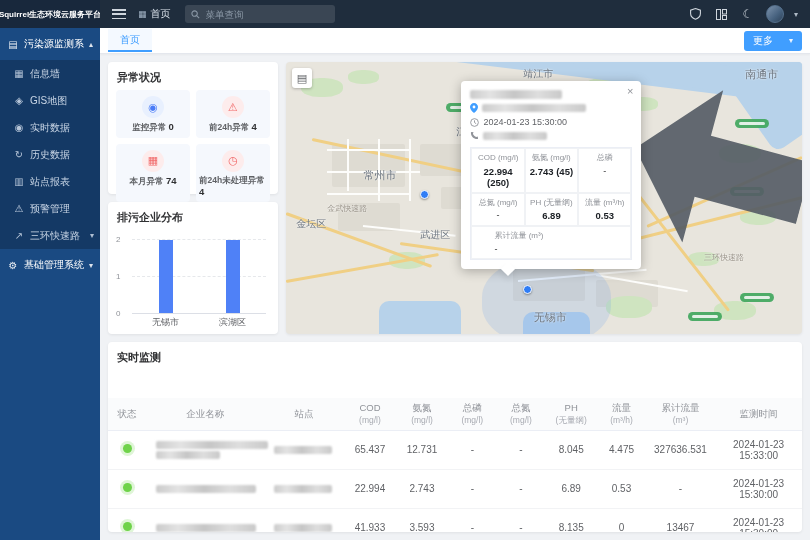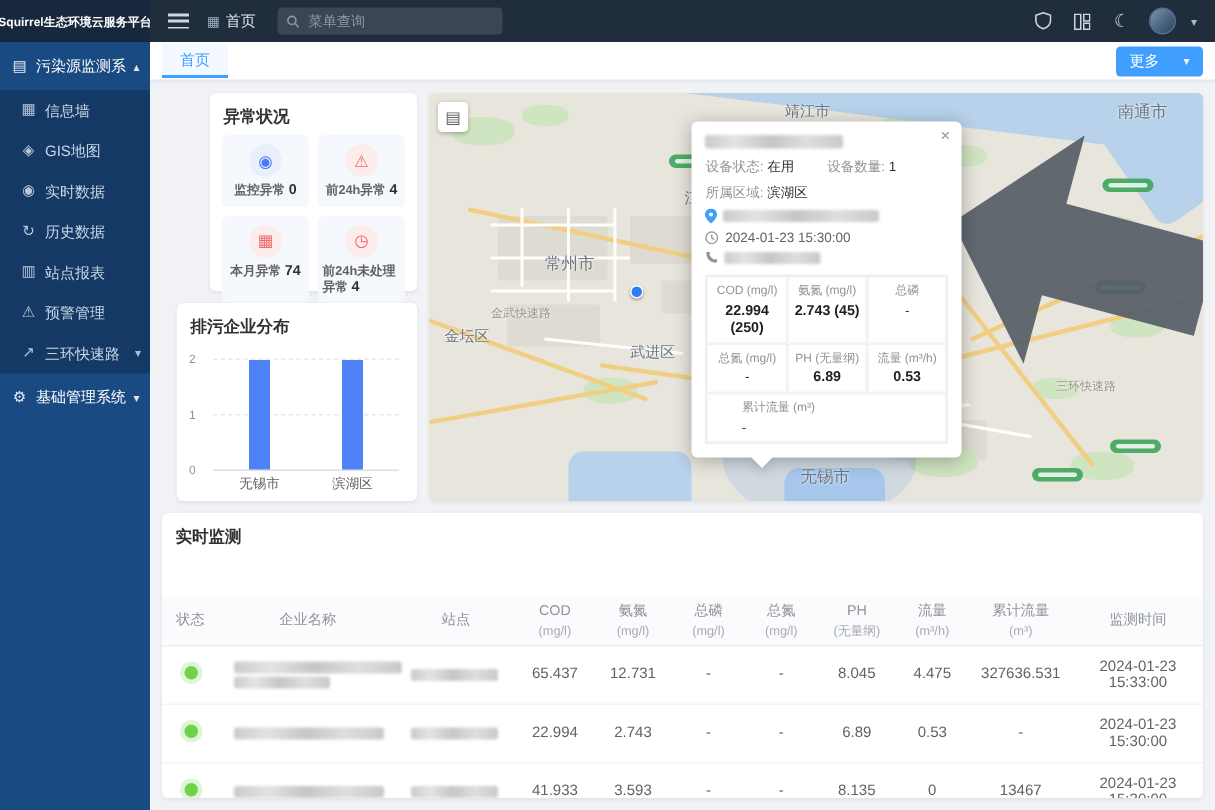--- a/index.html
+++ b/index.html
@@ -49,21 +49,21 @@
   
   .stat-grid{display:grid;grid-template-columns:1fr 1fr;gap:6px;padding:0 8px 8px;}
   .stat-tile{background:#f5f8fd;border-radius:4px;padding:6px 3px 5px;display:flex;flex-direction:column;align-items:center;gap:3px;}
   .stat-ic{width:22px;height:22px;border-radius:50%;display:flex;align-items:center;justify-content:center;font-size:11px;flex:none;}
   .stat-ic.blue{background:#e8f0fe;color:#4a7cf7;}
   .stat-ic.red{background:#fdecec;color:#f16a6a;}
   .stat-lb{font-size:8.5px;color:#606266;line-height:1.25;font-weight:bold;}
   .stat-val{color:#303133;font-size:9.5px;}
 
   
-  .chart-card{flex:1;display:flex;flex-direction:column;min-height:0;margin-left:10px;}
+  .chart-card{flex:1;display:flex;flex-direction:column;min-height:0;}
   .chart-area{flex:1;position:relative;margin:6px 12px 4px 24px;}
   .chart-plot{position:absolute;left:0;right:0;top:4px;bottom:16px;border-bottom:1px solid #dcdfe6;}
   .gridline{position:absolute;left:0;right:0;border-top:1px dashed #e6e8eb;}
   .bars{position:absolute;inset:0;display:flex;justify-content:space-around;align-items:flex-end;}
   .bar{width:14px;}
   .chart-x{position:absolute;left:0;right:0;bottom:0;height:14px;display:flex;justify-content:space-around;font-size:9px;color:#606266;}
   .chart-y{position:absolute;left:-16px;top:4px;bottom:16px;display:flex;flex-direction:column;justify-content:space-between;align-items:flex-end;font-size:8px;color:#909399;}
   .chart-y span{line-height:0;}
 
   
@@ -206,21 +206,21 @@
     <button class="more-btn">
       <span>更多</span>
       <span class="caret">▾</span>
     </button>
   </div>
 
   <div class="content">
     <div class="top-row">
       <div class="left-col">
 
-        <div class="card" style="height:132px;margin-left:32px;">
+        <div class="card" style="height:132px;">
           <div class="card-title">异常状况</div>
           <div class="stat-grid" id="stat-grid">
               <div class="stat-tile">
                 <span class="stat-ic blue">◉</span>
                 <div class="stat-lb">监控异常 <b class="stat-val">0</b></div>
               </div>
               <div class="stat-tile">
                 <span class="stat-ic red">⚠</span>
                 <div class="stat-lb">前24h异常 <b class="stat-val">4</b></div>
               </div>
@@ -336,25 +336,20 @@
             <span class="map-label road-label" style="left: 81%; top: 70%; font-size: 8px;">三环快速路</span>
             <span class="map-label road-label" style="left: 8%; top: 52%; font-size: 8px;">金武快速路</span>
             <span class="map-label road-label" style="left: 37%; top: 30%; font-size: 8px;">沿江高速公路</span>
           </div>
         <div class="map-ctl">▤</div>
         <div class="big-arrow"></div>
 
         <div class="popup">
           <span class="popup-close">×</span>
           <span class="rd" style="width:92px;height:9px;"></span>
-          <div class="popup-fields" id="popup-fields">
-              <div class="pfield"><span class="plb">设备状态:</span> <span class="pval">在用</span></div>
-              <div class="pfield"><span class="plb">设备数量:</span> <span class="pval">1</span></div>
-              <div class="pfield"><span class="plb">所属区域:</span> <span class="pval">滨湖区</span></div>
-            </div>
           <div class="popup-line">
             <svg width="8" height="10" viewBox="0 0 8 10">
                 <path d="M4 0C1.8 0 0 1.8 0 4c0 3 4 6 4 6s4-3 4-6C8 1.8 6.2 0 4 0z" fill="#409eff"></path>
                 <circle cx="4" cy="4" r="1.4" fill="#fff"></circle>
               </svg>
             <span class="rd" style="width:104px;"></span>
           </div>
           <div class="popup-line">
             <svg width="9" height="9" viewBox="0 0 10 10">
                 <circle cx="5" cy="5" r="4.3" fill="none" stroke="#909399"></circle>

